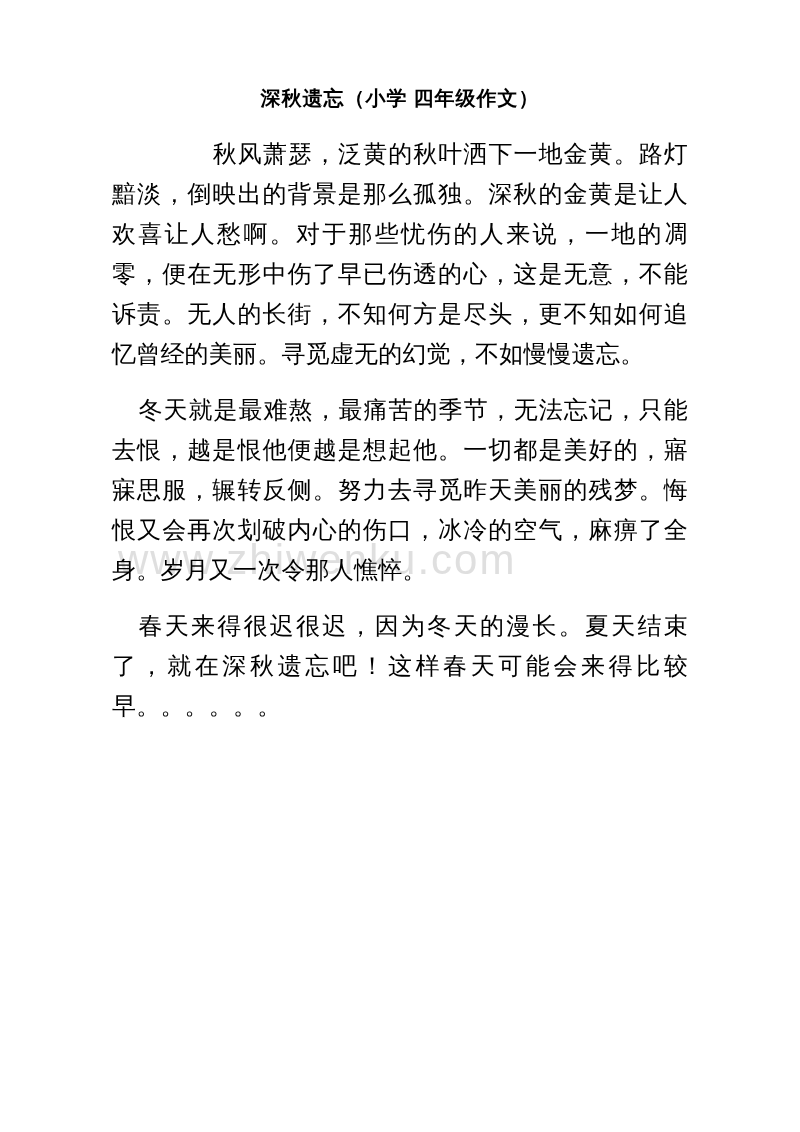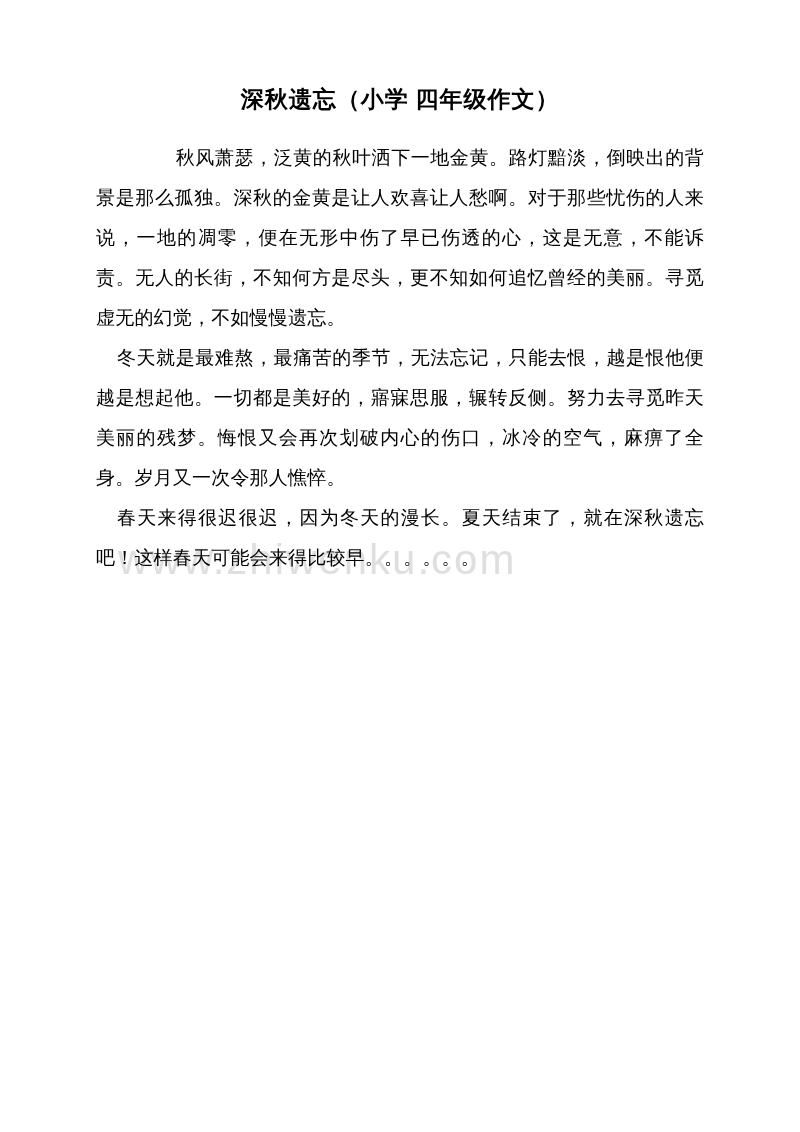--- a/index.html
+++ b/index.html
@@ -22,34 +22,34 @@
     box-sizing: border-box;
     padding: 0;
   }
   .doc-body {
     position: absolute;
     left: 96px;
     top: 84px;
     width: 608px;
   }
   .doc-title {
-    font-size: 23px;
+    font-size: 20px;
     font-weight: bold;
     text-align: center;
     letter-spacing: 1px;
     margin: 0 0 22px 0;
     line-height: 1.4;
     font-family: "Liberation Serif", "DejaVu Serif", serif;
   }
   .para {
-    font-size: 19px;
+    font-size: 24px;
     line-height: 40px;
     text-align: justify;
     text-justify: inter-ideograph;
-    margin: 0;
+    margin: 16px;
     letter-spacing: 0.2px;
     font-family: "Liberation Serif", "DejaVu Serif", serif;
   }
   .para.first-indent {
     text-indent: 4.2em;
   }
   .para.indent {
     text-indent: 1.1em;
   }
   .watermark {

